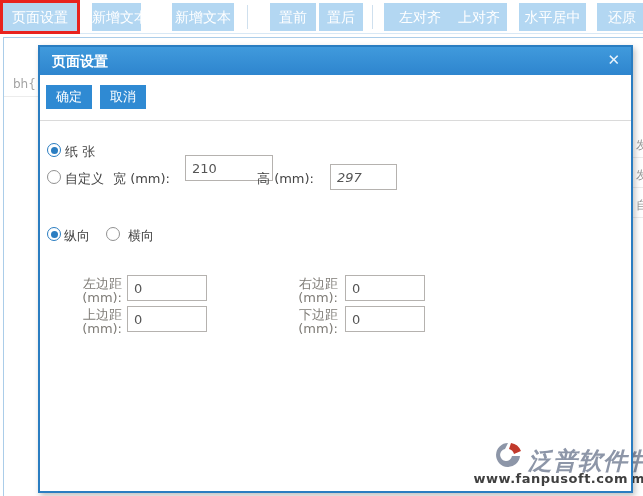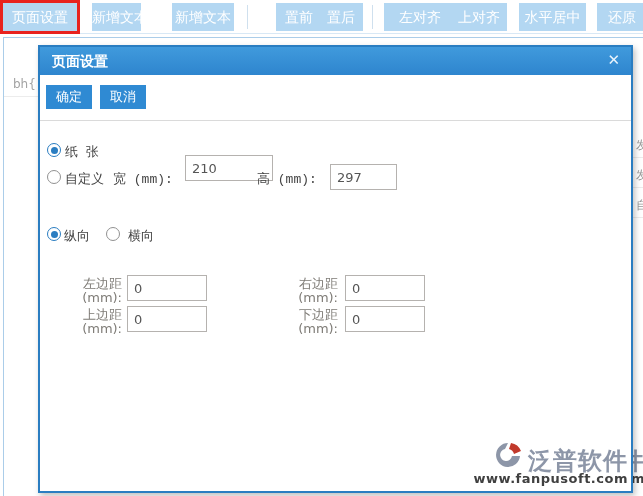--- a/index.html
+++ b/index.html
@@ -34,21 +34,21 @@
   }
   .bg-left-line {
     position:absolute; left:4px; top:96px; width:34px; height:1px;
     background:#ececec; z-index:1;
   }
   .bg-frag { position:absolute; left:636px; font-size:12px; color:#9a9a9a; z-index:1; }
   .bg-frag-line { position:absolute; left:630px; width:13px; height:1px; background:#ececec; z-index:1; }
 
   
   .brand { white-space:nowrap; text-align:right; }
-  .brand .row1 { display:flex; align-items:flex-end; justify-content:flex-end; }
+  .brand .row1 { display:flex; align-items:flex-end; justify-content:flex-end;font-style:italic; }
   .brand .name { font-size:24px; font-weight:bold; color:#8d96a8; letter-spacing:1px; line-height:26px; }
   .brand .url  { font-size:13px; font-weight:bold; color:#404040; letter-spacing:0.5px; margin-top:-3px; }
   .brand svg { margin-right:2px; }
   .brand-under { position:absolute; right:-2px; bottom:10px; z-index:1; }
 
   
   .dialog {
     position:absolute; left:38px; top:45px; width:595px; height:448px;
     background:#fff; border:2px solid #2a7dc1; z-index:10;
     box-shadow:2px 3px 6px rgba(0,0,0,0.25);
@@ -71,21 +71,21 @@
 
   .radio {
     position:absolute; width:14px; height:14px; border-radius:50%;
     border:1px solid #919191; background:#fff; cursor:pointer;
   }
   .radio.checked { border:1.5px solid #2a7dc1; }
   .radio.checked::after {
     content:""; position:absolute; left:50%; top:50%; width:7px; height:7px;
     margin:-3.5px 0 0 -3.5px; border-radius:50%; background:#2a7dc1;
   }
-  .lbl { position:absolute; font-size:13px; color:#444; white-space:nowrap;font-family:Liberation Mono, monospace; }
+  .lbl { position:absolute; font-size:13px; color:#444; white-space:nowrap; }
 
   .dd {
     position:absolute; left:67px; top:86px; width:286px; height:26px;
     border:1px solid #ababab; background:#fff; font-size:13px; color:#444;
     line-height:24px; padding-left:8px; cursor:pointer;
   }
   .dd-arrow {
     position:absolute; right:9px; top:8px; width:0; height:0;
     border-left:5px solid transparent; border-right:5px solid transparent;
     border-top:6px solid #707070;
@@ -122,21 +122,21 @@
       <span class="name">泛普软件</span>
     </div>
     <div class="url">www.fanpusoft.com</div>
   </div>
 
   <div class="toolbar">
     <div class="tb-btn hl" style="left:3px;width:74px">页面设置</div>
     <div class="tb-btn" style="left:92px;width:49px">新增文本</div>
     <div class="tb-btn" style="left:172px;width:62px">新增文本</div>
     <div class="tb-sep" style="left:247px"></div>
-    <div class="tb-btn" style="left:276px;width:46px">置前</div>
+    <div class="tb-btn" style="left:270px;width:46px">置前</div>
     <div class="tb-btn" style="left:319px;width:44px">置后</div>
     <div class="tb-sep" style="left:372px"></div>
     <div class="tb-btn" style="left:384px;width:72px">左对齐</div>
     <div class="tb-btn" style="left:519px;width:67px">水平居中</div>
     <div class="tb-btn" style="left:451px;width:56px">上对齐</div>
     <div class="tb-btn" style="left:597px;width:50px">还原</div>
   </div>
 
   <div class="dialog">
     <div class="dlg-title">页面设置</div>
@@ -147,21 +147,21 @@
     <div class="dlg-divider"></div>
 
     <span class="radio checked" style="left:7px;top:96px"></span>
     <span class="lbl" style="left:25px;top:96px">纸 张</span>
 
     <span class="radio" style="left:7px;top:123px"></span>
     <span class="lbl" style="left:25px;top:123px">自定义</span>
     <span class="lbl" style="left:73px;top:123px">宽 (mm):</span>
     <input class="txt" style="left: 145px; top: 108px; width: 88px;" value="210">
     <span class="lbl" style="left:217px;top:123px">高 (mm):</span>
-    <input class="txt" style="left: 290px; top: 117px; width: 67px;" value="297">
+    <input class="txt" style="left: 290px; top: 117px; width: 67px; font-style: italic;" value="297">
 
     <span class="radio checked" style="left:7px;top:180px"></span>
     <span class="lbl" style="left:24px;top:180px">纵向</span>
     <span class="radio" style="left:66px;top:180px"></span>
     <span class="lbl" style="left:88px;top:180px">横向</span>
 
     <div class="m-lbl" style="left:20px;top:230px">
       <div>左边距</div>
         <div>(mm):</div>
     </div>

